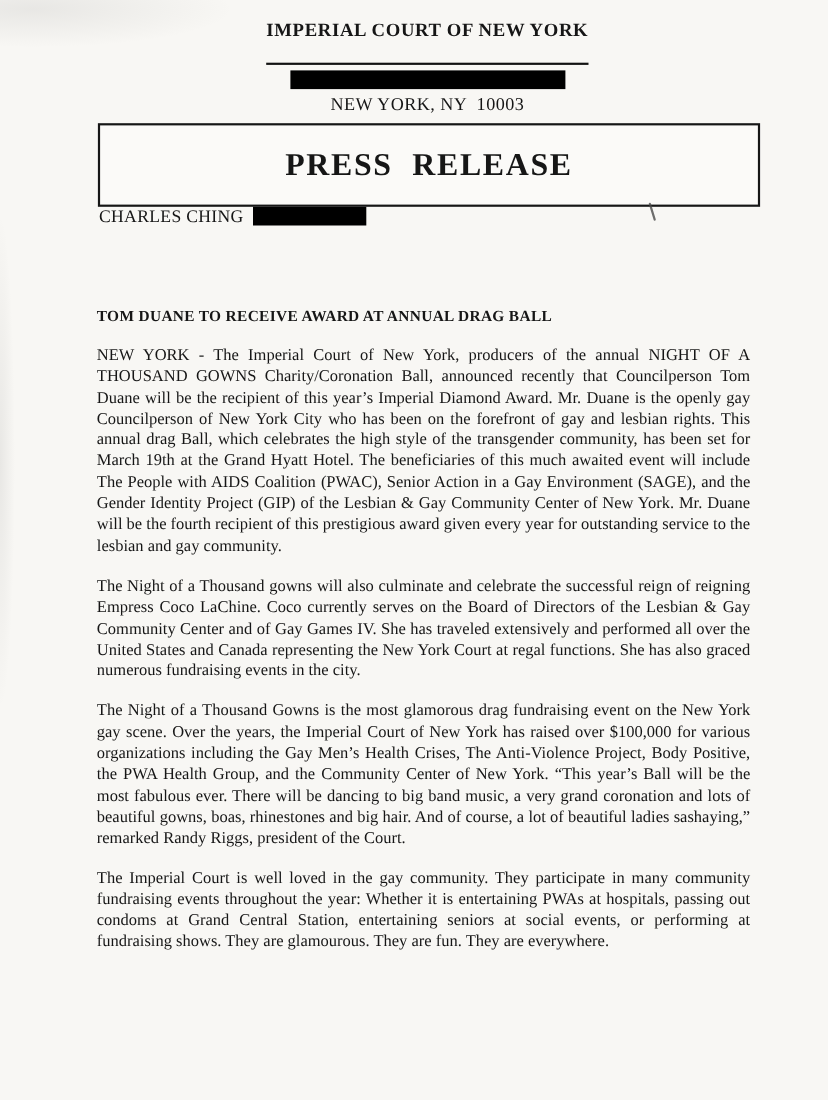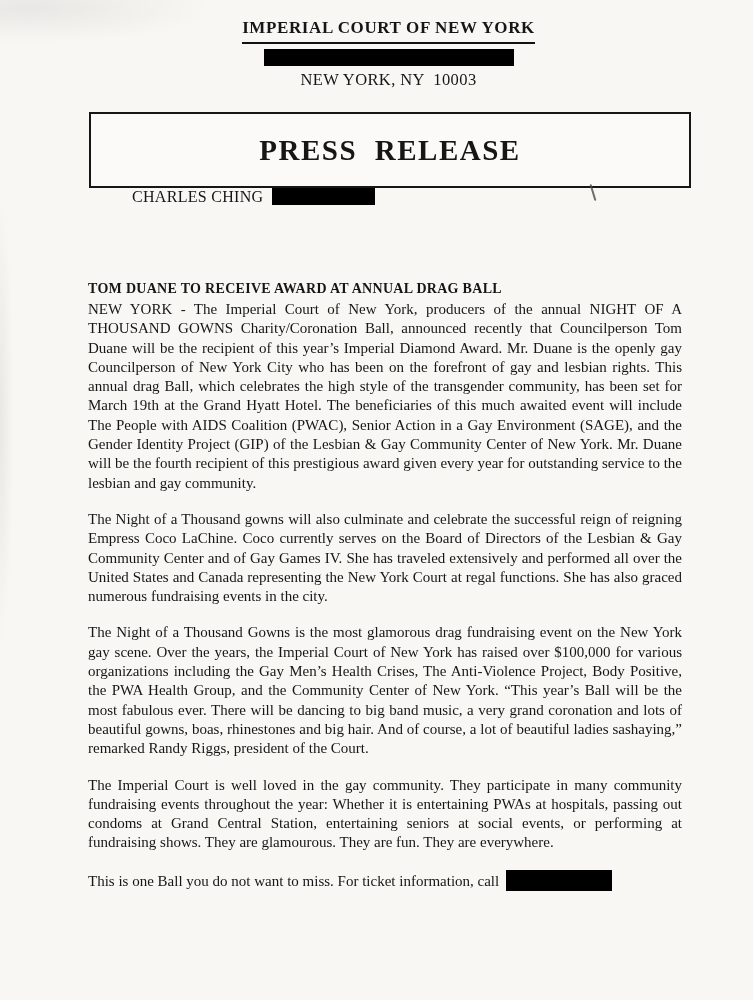--- a/index.html
+++ b/index.html
@@ -26,21 +26,21 @@
     top: 18px; left: 0; right: 0;
     text-align: center;
     transform: translateX(12px);
   }
   .org-name {
     display: inline-block;
     font-size: 17px;
     font-weight: bold;
     letter-spacing: 0.6px;
     border-bottom: 2px solid #121212;
-    padding-bottom: 4px;
+    padding-bottom: 19px;
   }
   .address-redaction {
     display: block;
     margin: 5px auto 0 auto;
     width: 250px; height: 17px;
   }
   .city-line {
     margin-top: 4px;
     font-size: 16.5px;
     letter-spacing: 0.4px;
@@ -65,21 +65,21 @@
 
   
   .contact {
     position: absolute;
     top: 188px; left: 90px;
     width: 600px;
     display: flex;
     font-size: 16px;
   }
   .contact-label { width: 186px; letter-spacing: 0.3px; }
-  .contact-rows { flex: 1; margin-left: 42px; }
+  .contact-rows { flex: 1; }
   .contact-row { height: 21px; white-space: nowrap; }
   .contact-name { letter-spacing: 0.3px; }
   .phone-redaction-1 {
     width: 103px; height: 17px;
     margin-left: 9px; vertical-align: -3px;
   }
   .phone-redaction-2 {
     width: 172px; height: 21px;
     margin-left: 8px; vertical-align: -5px;
   }
@@ -108,21 +108,21 @@
     position: absolute;
     top: 281px; left: 88px;
     font-size: 14px;
     font-weight: bold;
     letter-spacing: 0.3px;
   }
 
   
   .body-text {
     position: absolute;
-    top: 300px; left: 88px;
+    top: 314px; left: 88px;
     width: 594px;
     font-size: 15px;
     line-height: 19.3px;
     text-align: justify;
   }
   .body-text p { margin-bottom: 17px; }
   .closing-line { text-align: left; }
   .ticket-redaction {
     width: 106px; height: 21px;
     margin-left: 7px; vertical-align: -5px;
@@ -153,18 +153,15 @@
   </div>
 
 
   <div class="headline">TOM DUANE TO RECEIVE AWARD AT ANNUAL DRAG BALL</div>
 
   <div class="body-text">
     <p>NEW YORK - The Imperial Court of New York, producers of the annual NIGHT OF A THOUSAND GOWNS Charity/Coronation Ball, announced recently that Councilperson Tom Duane will be the recipient of this year’s Imperial Diamond Award.  Mr. Duane is the openly gay Councilperson of New York City who has been on the forefront of gay and lesbian rights.  This annual drag Ball, which celebrates the high style of the transgender community, has been set for March 19th at the Grand Hyatt Hotel.  The beneficiaries of this much awaited event will include The People with AIDS Coalition (PWAC), Senior Action in a Gay Environment (SAGE), and the Gender Identity Project (GIP) of the Lesbian &amp; Gay Community Center of New York.  Mr. Duane will be the fourth recipient of this prestigious award given every year for outstanding service to the lesbian and gay community.</p>
     <p>The Night of a Thousand gowns will also culminate and celebrate the successful reign of reigning Empress Coco LaChine.  Coco currently serves on the Board of Directors of the Lesbian &amp; Gay Community Center and of Gay Games IV.  She has traveled extensively and performed all over the United States and Canada representing the New York Court at regal functions.  She has also graced numerous fundraising events in the city.</p>
     <p>The Night of a Thousand Gowns is the most glamorous drag fundraising event on the New York gay scene.  Over the years, the Imperial Court of New York has raised over $100,000 for various organizations including the Gay Men’s Health Crises, The Anti-Violence Project, Body Positive, the PWA Health Group, and the Community Center of New York.  “This year’s Ball will be the most fabulous ever.  There will be dancing to big band music, a very grand coronation and lots of beautiful gowns, boas, rhinestones and big hair.  And of course, a lot of beautiful ladies sashaying,” remarked Randy Riggs, president of the Court.</p>
     <p>The Imperial Court is well loved in the gay community.  They participate in many community fundraising events throughout the year:  Whether it is entertaining PWAs at hospitals, passing out condoms at Grand Central Station, entertaining seniors at social events, or performing at fundraising shows.  They are glamourous.  They are fun.  They are everywhere.</p>
-    <p class="closing-line">
-      <span>This is one Ball you do not want to miss.  For ticket information, call</span><span class="redaction ticket-redaction"></span>
-    </p>
   </div>
 
 </div>
 
 </body></html>

